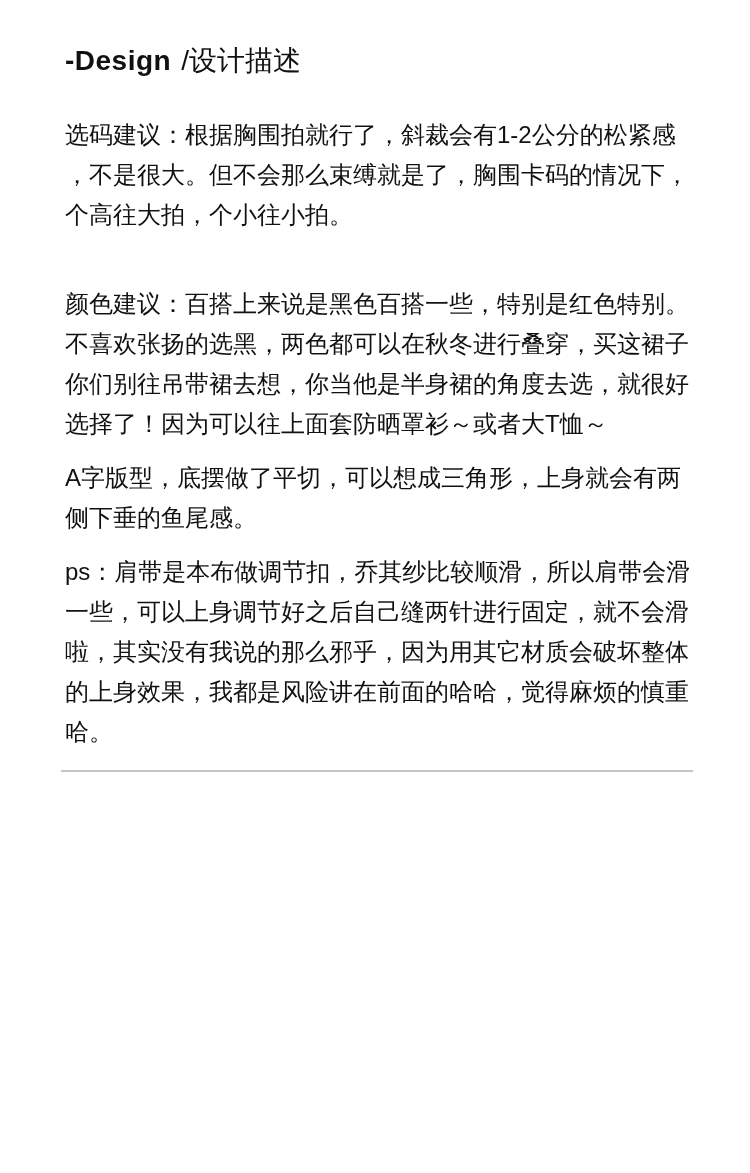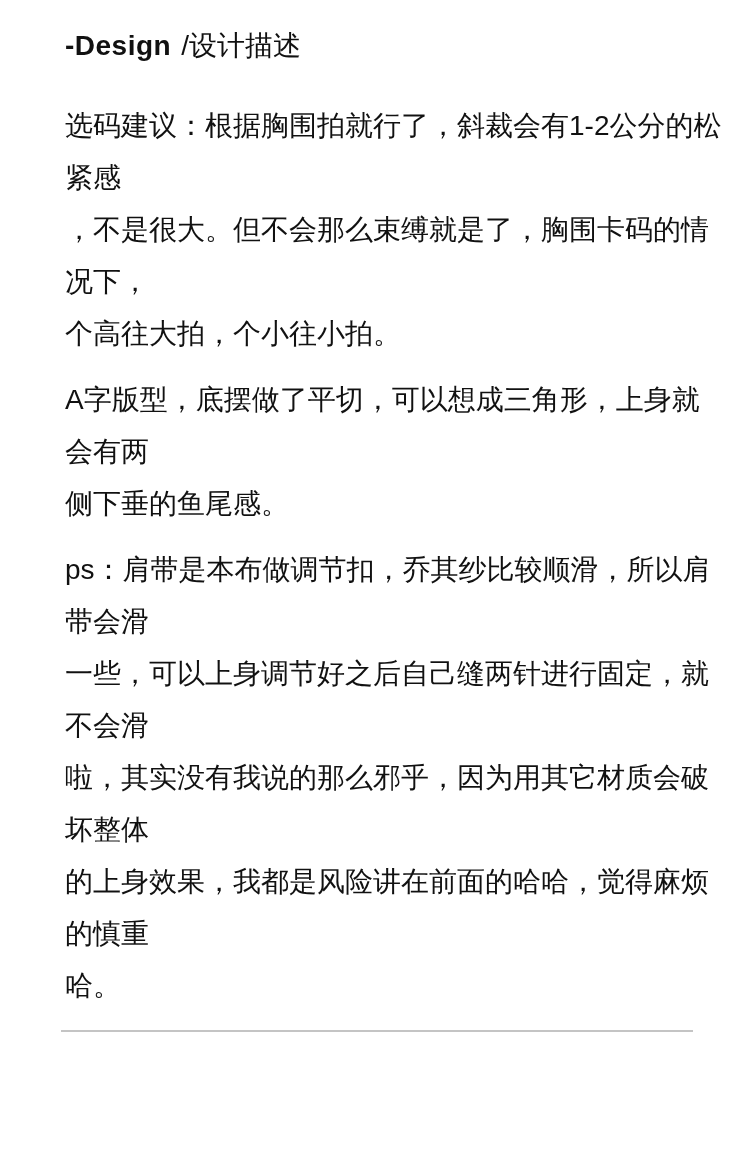--- a/index.html
+++ b/index.html
@@ -1,20 +1,20 @@
 <!DOCTYPE html>
 <html style="--text-color: #111111; --divider-color: #c4c4c4; --bg-color: #ffffff;"><head>
 <meta charset="utf-8">
 <style>
   :root {
     --text-color: #111111;
     --divider-color: #c4c4c4;
     --bg-color: #ffffff;
   }
-  * { box-sizing: border-box; }
+  * { box-sizing: border-box; margin-top: 15px; }
   html, body {
     margin: 0;
     padding: 0;
   }
   body {
     width: 750px;
     height: 1173px;
     background: var(--bg-color);
     font-family: "Liberation Sans", sans-serif;
     color: var(--text-color);
@@ -31,22 +31,22 @@
   }
   .doc-title .title-bold {
     font-weight: 700;
     letter-spacing: 0.5px;
   }
   .doc-title .title-regular {
     font-weight: 400;
     margin-left: 10px;
   }
   .para {
-    font-size: 28px;
-    line-height: 52px;
+    font-size: 24px;
+    line-height: 40px;
     margin: 0;
     white-space: pre-line;
     width: 660px;
     letter-spacing: 0;
   }
   .gap-first  { margin-top: 34px; }
   .gap-large  { margin-top: 49px; }
   .gap-small  { margin-top: 14px; }
   .divider {
     margin-top: 18px;
@@ -62,20 +62,24 @@
 <div class="page">
 
   <h2 class="doc-title">
     <span class="title-bold">-Design</span><span class="title-regular">/设计描述</span>
   </h2>
 
   <p class="para gap-first">选码建议：根据胸围拍就行了，斜裁会有1-2公分的松紧感
 ，不是很大。但不会那么束缚就是了，胸围卡码的情况下，
 个高往大拍，个小往小拍。</p>
 
+  <p class="para gap-large">颜色建议：百搭上来说是黑色百搭一些，特别是红色特别。
+不喜欢张扬的选黑，两色都可以在秋冬进行叠穿，买这裙子
+你们别往吊带裙去想，你当他是半身裙的角度去选，就很好
+选择了！因为可以往上面套防晒罩衫～或者大T恤～</p>
 
 
 
 
   <p class="para gap-small">A字版型，底摆做了平切，可以想成三角形，上身就会有两
 侧下垂的鱼尾感。</p>
 
   <p class="para gap-small">ps：肩带是本布做调节扣，乔其纱比较顺滑，所以肩带会滑
 一些，可以上身调节好之后自己缝两针进行固定，就不会滑
 啦，其实没有我说的那么邪乎，因为用其它材质会破坏整体

